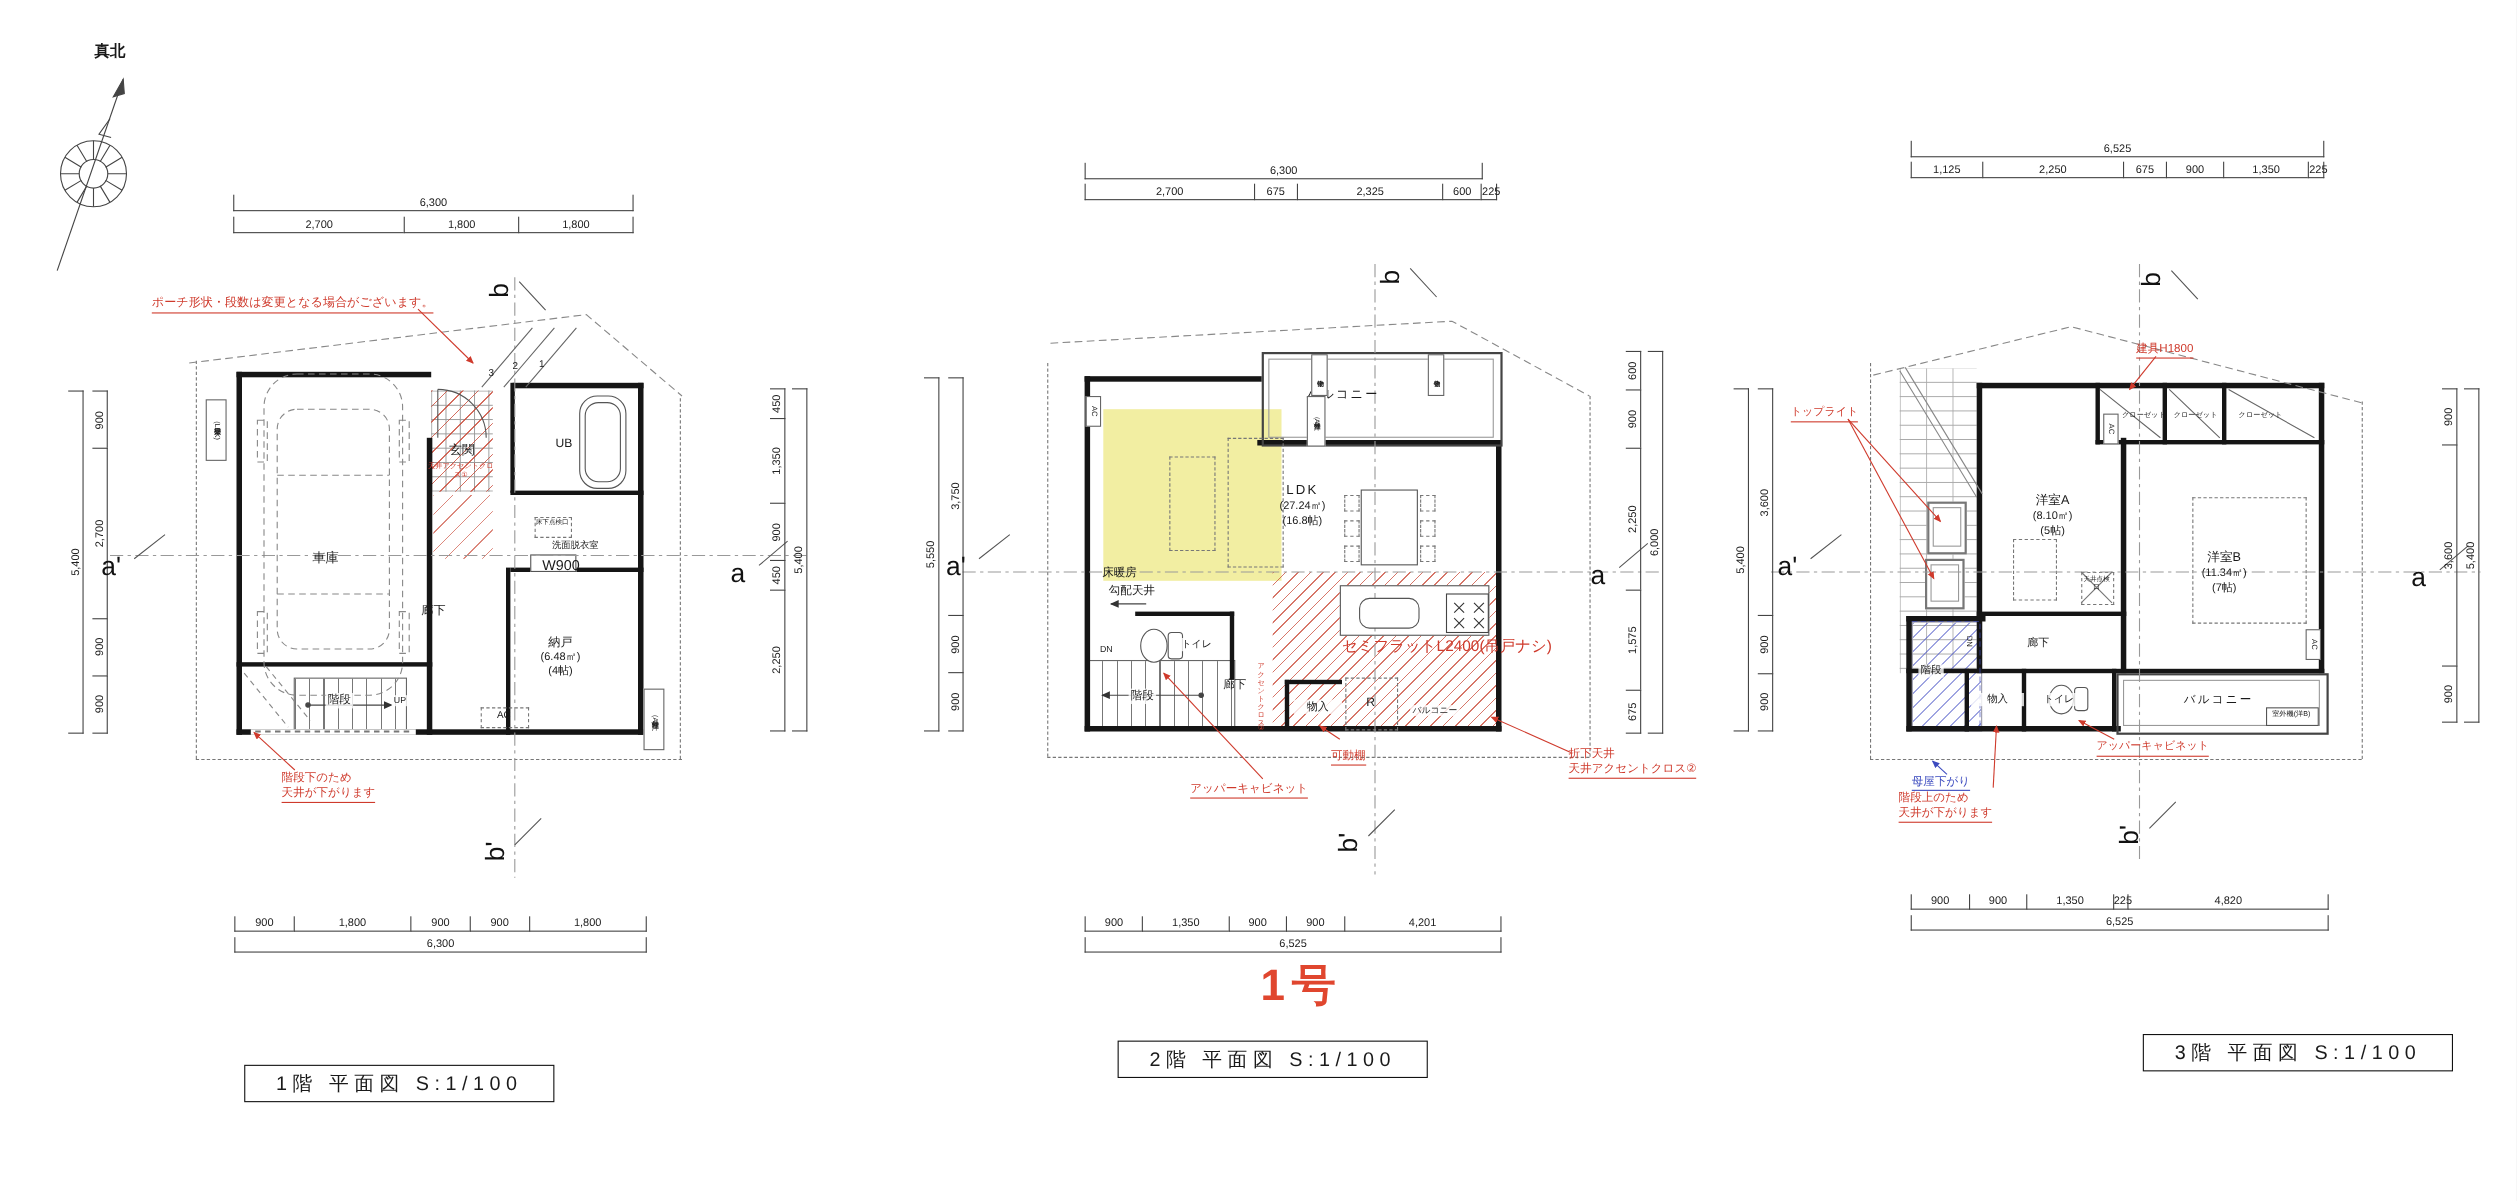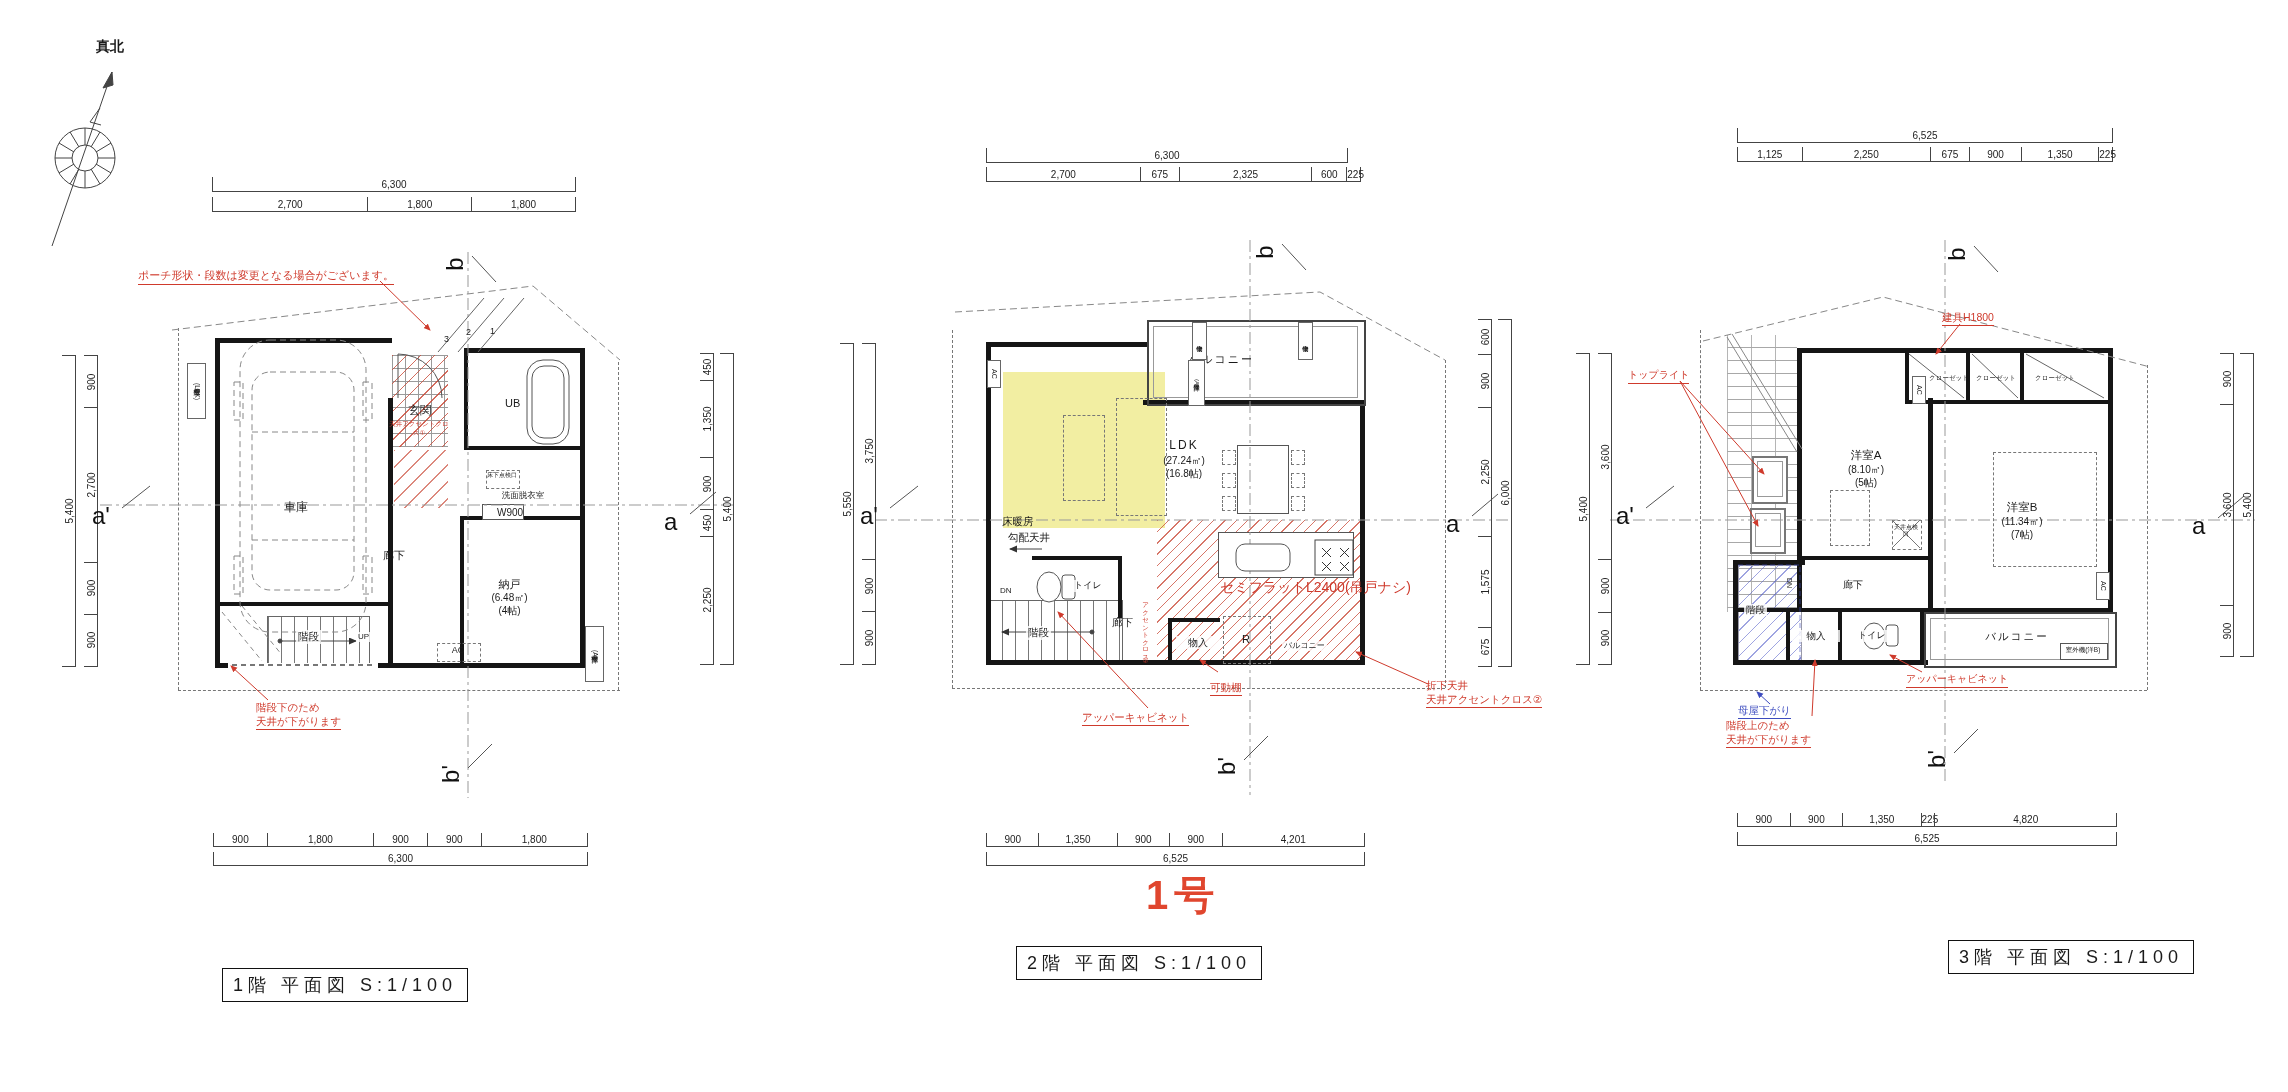--- a/index.html
+++ b/index.html
@@ -33,21 +33,21 @@
   .dimrow{display:flex;z-index:5;}
   .dimrow .s{position:relative;border-left:1px solid #444;border-bottom:1px solid #444;}
   .dimrow .s:last-child{border-right:1px solid #444;}
   .dimrow .s span{position:absolute;left:0;right:0;bottom:1px;text-align:center;font-size:10px;color:#222;white-space:nowrap;}
   .dimcol{display:flex;flex-direction:column;z-index:5;}
   .dimcol .s{position:relative;border-top:1px solid #444;border-right:1px solid #444;}
   .dimcol .s:last-child{border-bottom:1px solid #444;}
   .dimcol .s span{position:absolute;top:50%;left:50%;transform:translate(-50%,-50%) rotate(-90deg);font-size:10px;color:#222;white-space:nowrap;}
   .marker{z-index:5;font-size:24px;color:#111;}
   .rot{transform:rotate(-90deg);}
-  .title-box{z-index:6;border:1.5px solid #111;background:#fff;padding:4px 10px;font-size:18px;letter-spacing:5px;white-space:nowrap;}
+  .title-box{z-index:6;border:1.5px solid #111;background:#fff;padding:4px 28px;font-size:18px;letter-spacing:5px;white-space:nowrap;}
   .unit{z-index:6;font-size:40px;font-weight:bold;color:#e0462e;letter-spacing:6px;white-space:nowrap;}
   .north-label{z-index:5;font-size:14px;font-weight:bold;}
 </style>
 </head>
 <body>
 
 <div id="canvas">
 
   <svg class="c overlay" width="2288" height="1092" style="left:0;top:0">
     <defs>
@@ -156,21 +156,21 @@
     <g stroke="#cf3a2c" fill="none">
       <path d="M1960,324L1936,354" marker-end="url(#arR)"></path>
       <path d="M1680,381L1764,474" marker-end="url(#arR)"></path>
       <path d="M1680,381L1758,526" marker-end="url(#arR)"></path>
       <path d="M1922,672L1890,655" marker-end="url(#arR)"></path>
       <path d="M1812,716L1815,660" marker-end="url(#arR)"></path>
     </g>
     <path d="M1770,704L1757,692" marker-end="url(#arB)" stroke="#3c4bbf" fill="none"></path>
   </svg>
 
-  <div class="c north-label" style="left:96px;top:38px">真北</div>
+  <div class="c north-label" style="left:86px;top:38px">真北</div>
 
   <div class="c dimrow" style="left:212px;top:177px;width:364px;height:15px">
     <div class="s" style="flex:1">
         <span>6,300</span>
       </div>
   </div>
   <div class="c dimrow" style="left:212px;top:197px;width:364px;height:15px">
     <div class="s" style="flex:2700">
         <span>2,700</span>
       </div>
@@ -273,21 +273,21 @@
   <div class="c dashbox" style="left:437px;top:643px;width:42px;height:17px"></div>
   <div class="c box" style="left:482px;top:504px;width:40px;height:14px"></div>
   <div class="c dashbox" style="left:486px;top:470px;width:32px;height:17px"></div>
 
   <div class="c room-label" style="left:266px;top:500px;width:60px;font-size:12px">車庫</div>
   <div class="c room-label" style="left:396px;top:403px;width:48px;font-size:11.5px">玄関</div>
   <div class="c note" style="left:388px;top:420px;width:62px;font-size:6.5px;text-align:center">天井アクセントクロス①</div>
   <div class="c room-label" style="left:505px;top:396px;font-size:11px">UB</div>
   <div class="c room-label" style="left:484px;top:472px;width:36px;font-size:6px">床下点検口</div>
   <div class="c room-label" style="left:486px;top:490px;width:74px;font-size:8.5px">洗面脱衣室</div>
-  <div class="c room-label" style="left:482px;top:506px;width:56px;font-size:10px">W900</div>
+  <div class="c room-label" style="left:482px;top:506px;width:56px;font-size:13px">W900</div>
   <div class="c room-label" style="left:372px;top:548px;width:44px;font-size:11px">廊下</div>
   <div class="c room-label" style="left:452px;top:577px;width:115px;font-size:11px">
     <div>納戸</div>
     <div style="font-size:10px">(6.48㎡)</div>
     <div style="font-size:10px">(4帖)</div>
   </div>
   <div class="c room-label halo" style="left:296px;top:630px;font-size:10.5px">階段</div>
   <div class="c room-label halo" style="left:356px;top:632px;font-size:8px">UP</div>
   <div class="c room-label" style="left:437px;top:645px;width:42px;font-size:9px">AC</div>
   <div class="c vtext" style="left:187px;top:363px;width:17px;height:54px;font-size:6.5px">室外機(LDK)</div>

